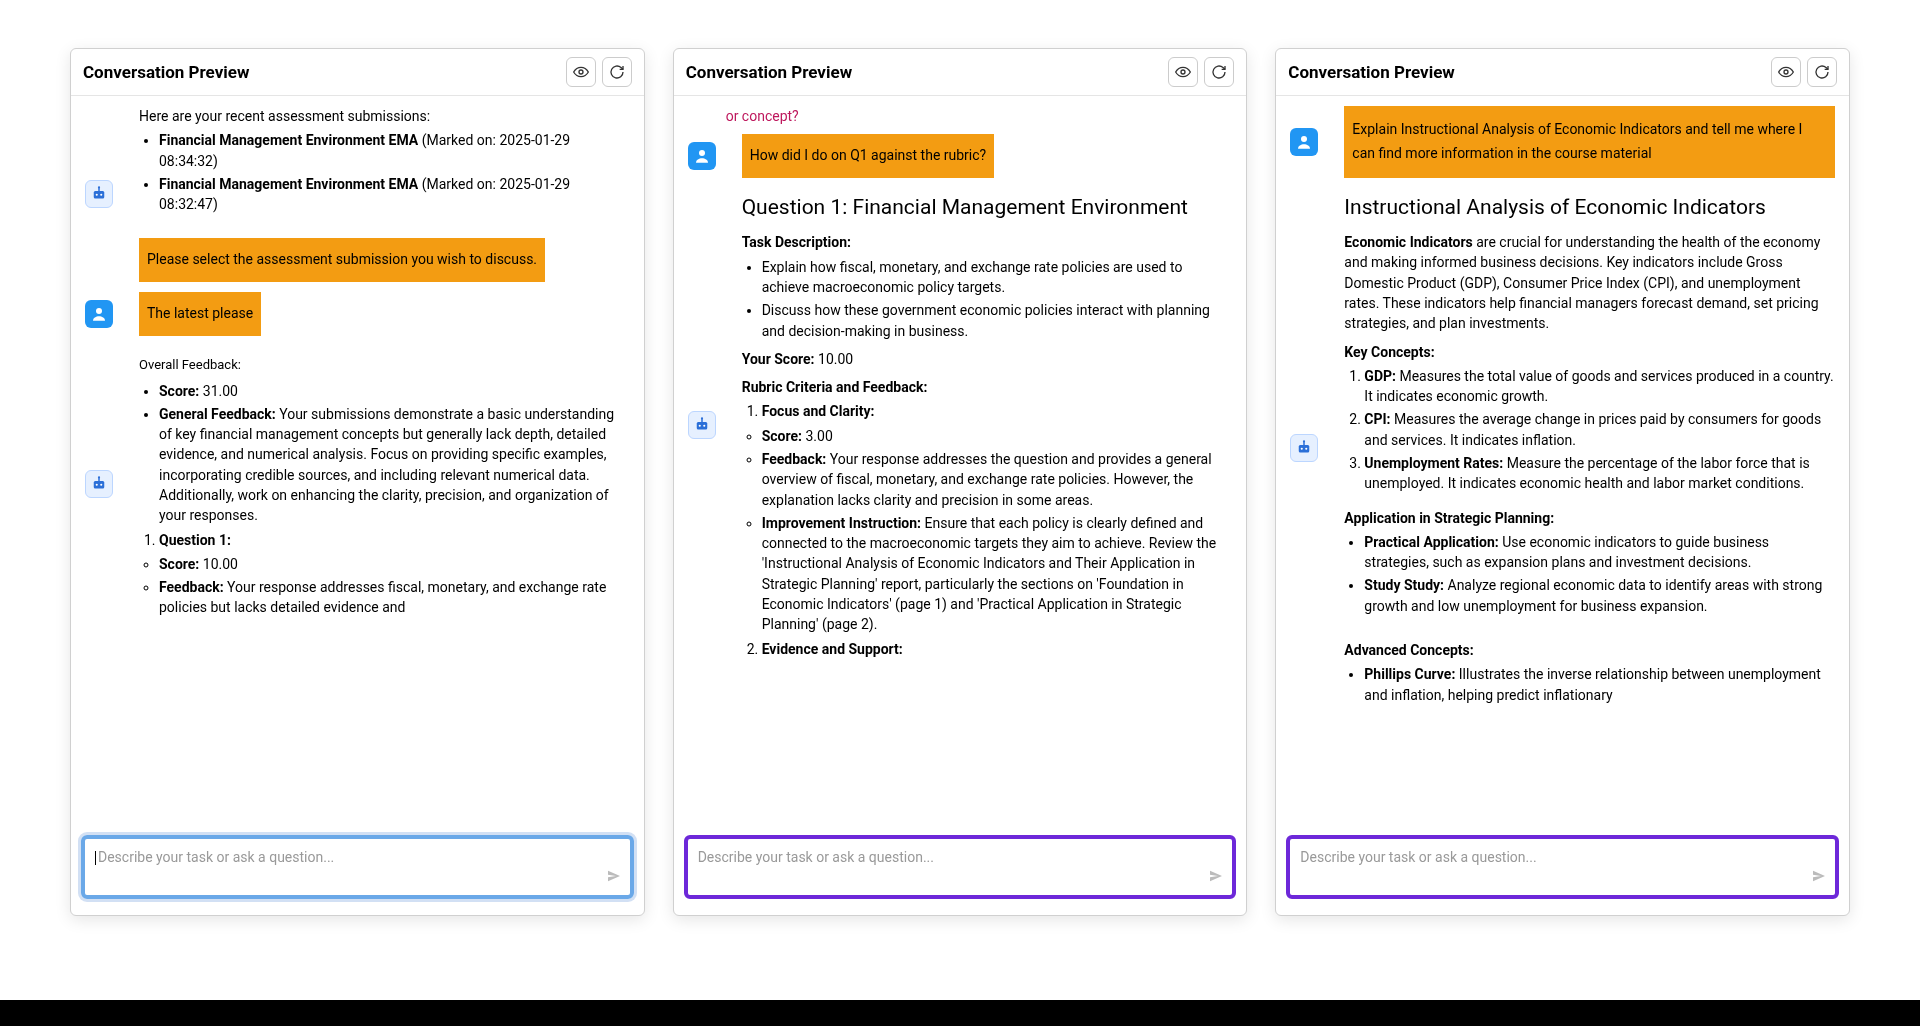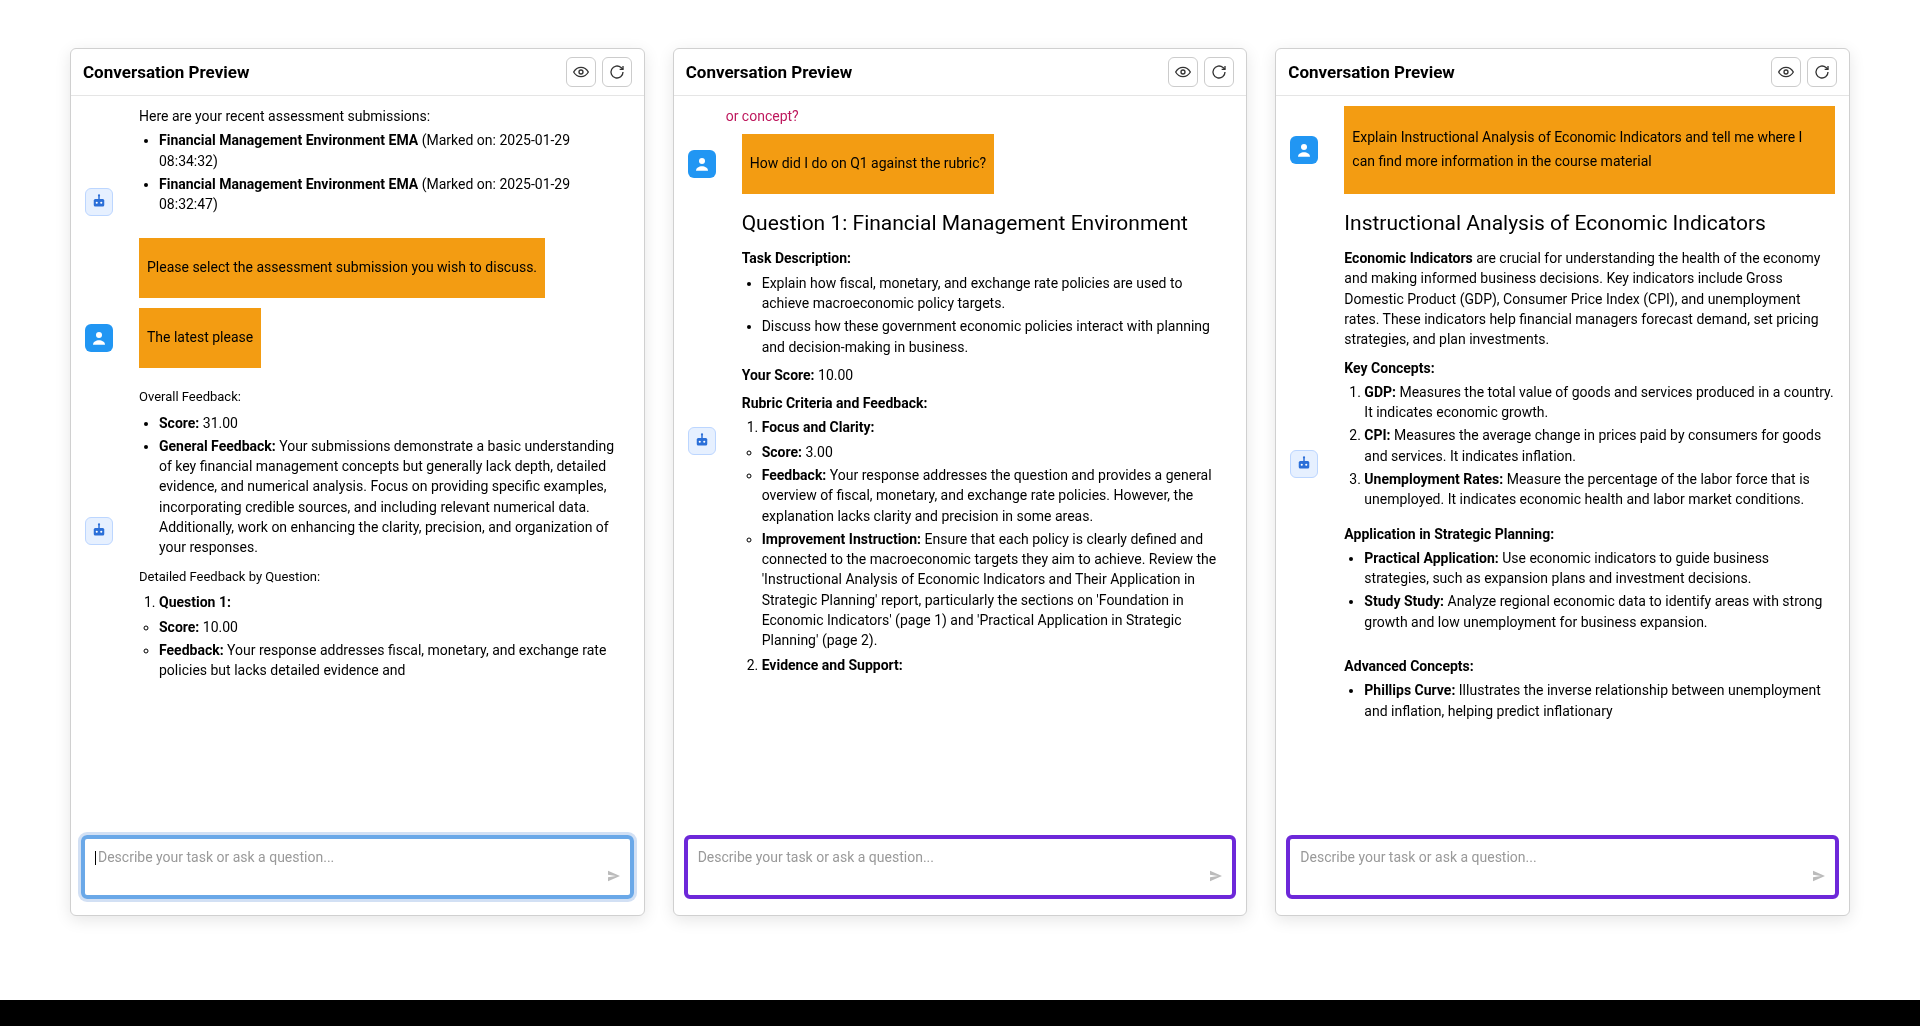--- a/index.html
+++ b/index.html
@@ -74,21 +74,21 @@
     align-items: center;
     justify-content: center;
   }
   .avatar.user { background: #2196f3; }
   .avatar.bot  { background: #e6f0ff; border: 1px solid #bcd6ff; }
   .avatar svg { width: 18px; height: 18px; }
   .msg-content { flex: 1; min-width: 0; }
   .hl {
     background: #f39c12;
     color: #000;
-    padding: 20px 8px;
+    padding: 12px 8px;
     display: inline-block;
     line-height: 1.4;
   }
   .hl-block { margin-top: 24px; }
   ul, ol { padding-left: 20px; margin: 4px 0; }
   li { margin: 3px 0; }
   strong { font-weight: 700; }
   h2.section { font-size: 13px; font-weight: 400; margin: 10px 0 6px 0; }
   h2.big-title { font-size: 21px; font-weight: 400; margin: 4px 0 10px 0; }
   .sub-label { font-weight: 700; margin-top: 8px; }
@@ -193,21 +193,20 @@
             <path d="M12 4v4" stroke="#2b6fd8" stroke-width="2"></path>
             <circle cx="12" cy="3" r="1.5"></circle>
           </svg>
       </div>
       <div class="msg-content">
         <h2 class="section">Overall Feedback:</h2>
         <ul>
           <li><strong>Score:</strong><span> 31.00</span></li>
           <li><strong>General Feedback:</strong><span> Your submissions demonstrate a basic understanding of key financial management concepts but generally lack depth, detailed evidence, and numerical analysis. Focus on providing specific examples, incorporating credible sources, and including relevant numerical data. Additionally, work on enhancing the clarity, precision, and organization of your responses.</span></li>
         </ul>
-        <h2 class="section">Detailed Feedback by Question:</h2>
         <ol>
           <li>
             <strong>Question 1:</strong>
             <ul class="nested">
               <li><strong>Score:</strong><span> 10.00</span></li>
               <li><strong>Feedback:</strong><span> Your response addresses fiscal, monetary, and exchange rate policies but lacks detailed evidence and</span></li>
             </ul>
           </li>
         </ol>
       </div>

